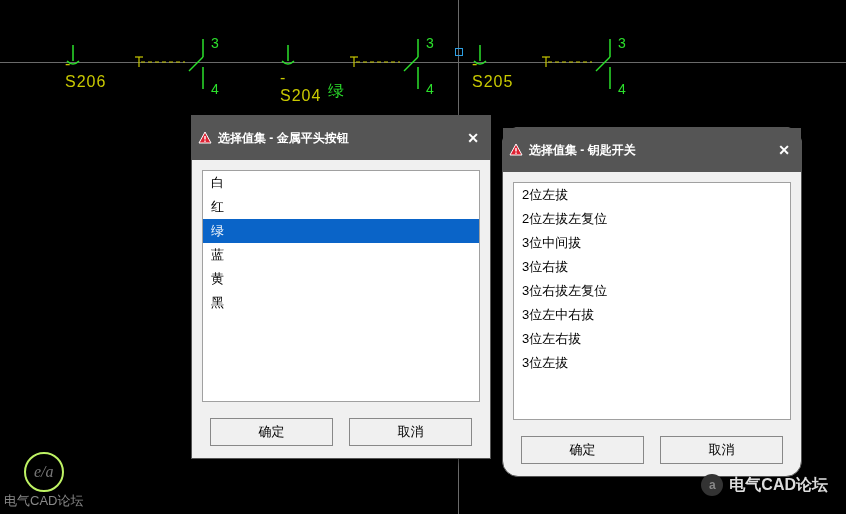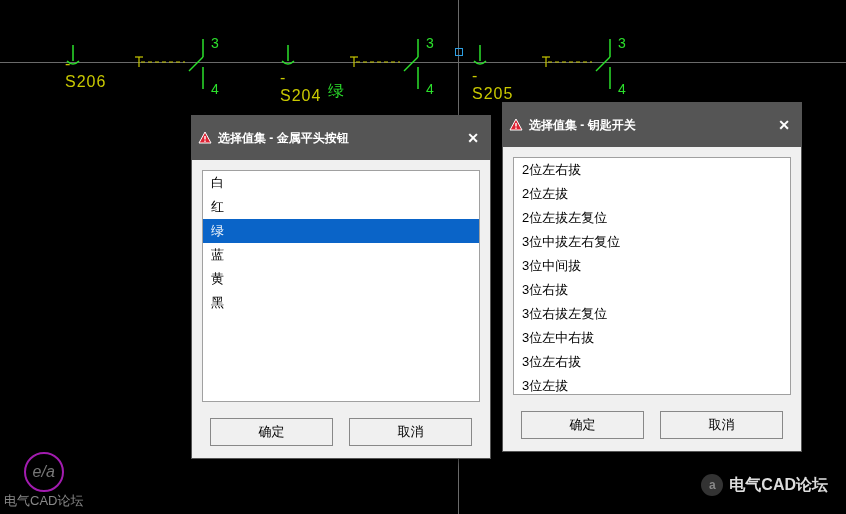--- a/index.html
+++ b/index.html
@@ -26,21 +26,21 @@
 
   .dialog {
     position: absolute;
     width: 300px;
     border: 1px solid #555;
     background: #f0f0f0;
     box-shadow: 2px 2px 8px rgba(0,0,0,0.6);
     display: flex; flex-direction: column;
   }
   .dialog.d1 { left: 191px; top: 115px; height: 344px; }
-  .dialog.d2 { left: 502px; top: 102px; height: 350px; }
+  .dialog.d2 { left: 502px; top: 127px; height: 350px; border-radius: 16px; }
   .titlebar {
     background: #555; color: #fff;
     display: flex; align-items: center;
     height: 44px; padding: 0 6px;
     font-size: 12px;
     font-weight: bold;
   }
   .titlebar .icon { margin-right: 6px; display: flex; align-items: center; }
   .titlebar .ttl { flex: 1; white-space: nowrap; }
   .titlebar .close { width: 22px; text-align: center; cursor: pointer; font-size: 14px; }
@@ -85,23 +85,23 @@
     background: #333; margin-right: 6px;
     display: flex; align-items: center; justify-content: center;
     font-size: 12px; color: #888;
   }
   .logo-bl {
     position: absolute; left: 4px; bottom: 4px;
     color: #888; font-size: 13px;
     display: flex; flex-direction: column; align-items: center;
   }
   .logo-bl .circ {
-    width: 40px; height: 40px; border: 2px solid #a21caf; border-radius: 50%;
+    width: 40px; height: 40px; border: 2px solid #bef264; border-radius: 50%;
     display: flex; align-items: center; justify-content: center;
-    font-style: italic; color: #777; font-size: 16px;
+    font-style: italic; color: #777; font-size: 16px; font-family: Liberation Serif, serif;
   }
 
   .listbox::-webkit-scrollbar { width: 15px; }
   .listbox::-webkit-scrollbar-track { background: #efefef; }
   .listbox::-webkit-scrollbar-thumb { background: #c0c0c0; }
 </style>
 </head>
 <body>
 
 <div class="canvas">
@@ -156,21 +156,21 @@
             <line x1="140" y1="6" x2="140" y2="24"></line>
             <line x1="140" y1="34" x2="140" y2="56"></line>
             <line x1="140" y1="24" x2="126" y2="38"></line>
           </g>
           <g stroke="#c9c900" stroke-width="1.2" fill="none">
             <line x1="78" y1="29" x2="122" y2="29" stroke-dasharray="4 3"></line>
             <line x1="76" y1="24" x2="76" y2="34"></line>
             <line x1="72" y1="24" x2="80" y2="24"></line>
           </g>
         </svg>
-        <span class="lbl" style="position:absolute;left:0;top:32px">-S205</span>
+        <span class="lbl" style="position:absolute;left:0;top:20px">-S205</span>
         <span class="green" style="left:146px;top:0">3</span>
         <span class="green" style="left:146px;top:46px">4</span>
       </div>
     </div>
 </div>
 
 <div class="dialog d1">
   <div class="titlebar">
     <span class="icon">
       <svg width="14" height="14" viewBox="0 0 14 14">
@@ -202,24 +202,22 @@
       <svg width="14" height="14" viewBox="0 0 14 14">
           <polygon points="7,1 13,12 1,12" fill="#d23" stroke="#fff" stroke-width="1"></polygon>
           <rect x="6.3" y="5" width="1.4" height="3.5" fill="#fff"></rect>
           <rect x="6.3" y="9.5" width="1.4" height="1.4" fill="#fff"></rect>
         </svg>
     </span>
     <span class="ttl">选择值集 - 钥匙开关</span>
     <span class="close">✕</span>
   </div>
   <div class="listbox" id="list-right">
-      <div class="item">2位左右拔</div>
       <div class="item">2位左拔</div>
       <div class="item">2位左拔左复位</div>
-      <div class="item">3位中拔左右复位</div>
       <div class="item">3位中间拔</div>
       <div class="item">3位右拔</div>
       <div class="item">3位右拔左复位</div>
       <div class="item">3位左中右拔</div>
       <div class="item">3位左右拔</div>
       <div class="item">3位左拔</div>
     </div>
   <div class="btnrow">
     <button class="btn">确定</button>
     <button class="btn">取消</button>

